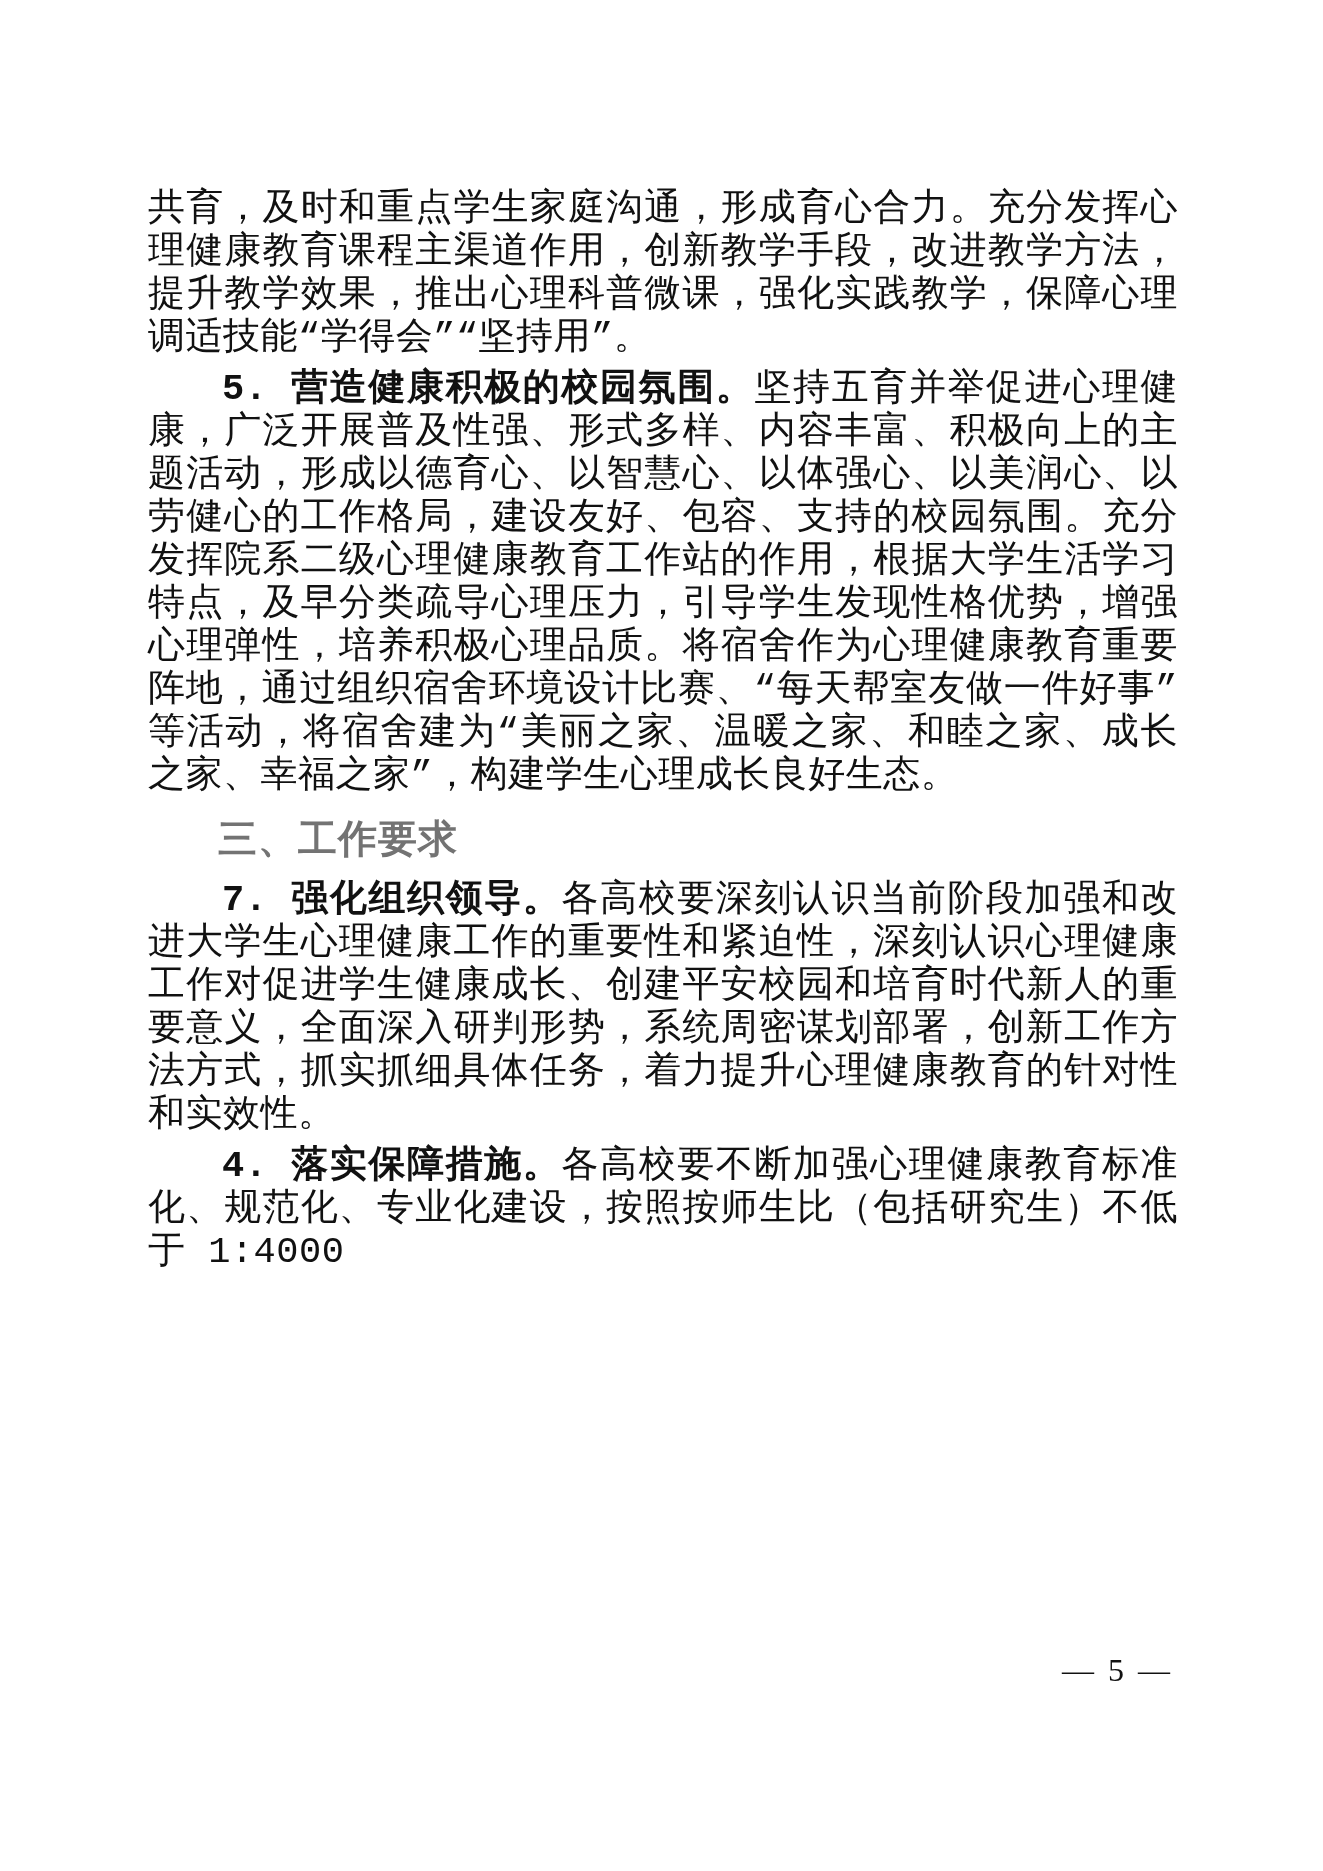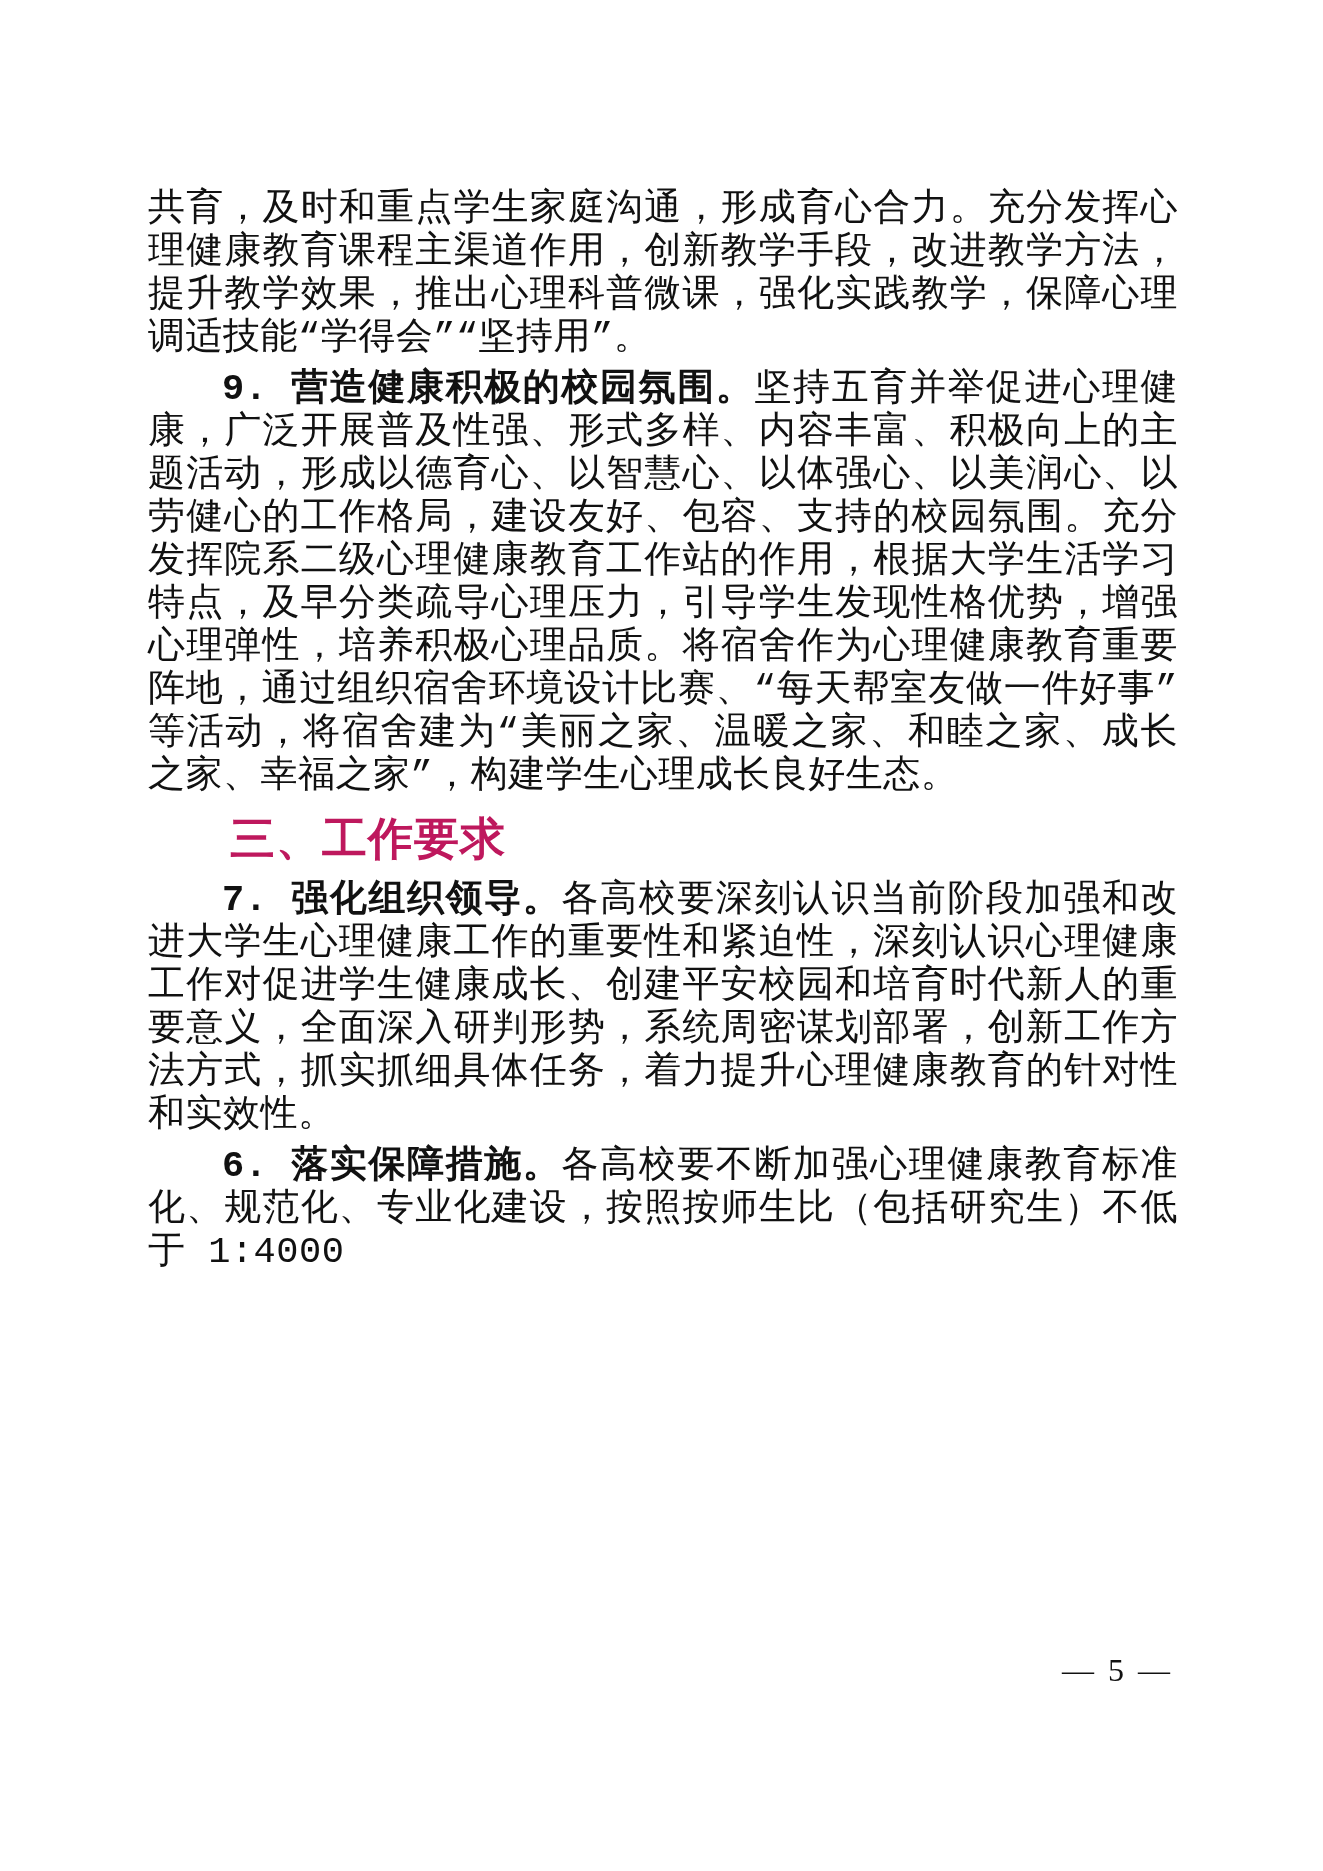--- a/index.html
+++ b/index.html
@@ -29,50 +29,50 @@
     line-height: 43px;
     text-align: justify;
     text-justify: inter-ideograph;
     letter-spacing: 0.5px;
     font-family: Liberation Mono, monospace;
   }
   .indent { text-indent: 2em; }
   .lead { font-weight: bold; }
   .section-heading {
     margin: 0;
-    font-size: 45px;
+    font-size: 39px;
     line-height: 65px;
     font-family: "Liberation Sans", "DejaVu Sans", sans-serif;
     font-weight: bold;
     text-indent: 2em;
     letter-spacing: 1px;
-    color: #be185d;
+    color: #737373;
   }
   .page-number {
     position: absolute;
     top: 1650px;
     right: 150px;
     font-size: 32px;
     line-height: 40px;
     letter-spacing: 3px;
     color: #111111;
   }
 </style>
 </head>
 <body>
 
 <div class="page">
   <div class="text-block">
 
     <p class="para"><span>共育，及时和重点学生家庭沟通，形成育心合力。充分发挥心理健康教育课程主渠道作用，创新教学手段，改进教学方法，提升教学效果，推出心理科普微课，强化实践教学，保障心理调适技能“学得会”“坚持用”。</span></p>
 
-    <p class="para indent"><span class="lead">9. 营造健康积极的校园氛围。</span><span>坚持五育并举促进心理健康，广泛开展普及性强、形式多样、内容丰富、积极向上的主题活动，形成以德育心、以智慧心、以体强心、以美润心、以劳健心的工作格局，建设友好、包容、支持的校园氛围。充分发挥院系二级心理健康教育工作站的作用，根据大学生活学习特点，及早分类疏导心理压力，引导学生发现性格优势，增强心理弹性，培养积极心理品质。将宿舍作为心理健康教育重要阵地，通过组织宿舍环境设计比赛、“每天帮室友做一件好事”等活动，将宿舍建为“美丽之家、温暖之家、和睦之家、成长之家、幸福之家”，构建学生心理成长良好生态。</span></p>
+    <p class="para indent"><span class="lead">5. 营造健康积极的校园氛围。</span><span>坚持五育并举促进心理健康，广泛开展普及性强、形式多样、内容丰富、积极向上的主题活动，形成以德育心、以智慧心、以体强心、以美润心、以劳健心的工作格局，建设友好、包容、支持的校园氛围。充分发挥院系二级心理健康教育工作站的作用，根据大学生活学习特点，及早分类疏导心理压力，引导学生发现性格优势，增强心理弹性，培养积极心理品质。将宿舍作为心理健康教育重要阵地，通过组织宿舍环境设计比赛、“每天帮室友做一件好事”等活动，将宿舍建为“美丽之家、温暖之家、和睦之家、成长之家、幸福之家”，构建学生心理成长良好生态。</span></p>
 
     <h2 class="section-heading"><span>三、工作要求</span></h2>
 
     <p class="para indent"><span class="lead">7. 强化组织领导。</span><span>各高校要深刻认识当前阶段加强和改进大学生心理健康工作的重要性和紧迫性，深刻认识心理健康工作对促进学生健康成长、创建平安校园和培育时代新人的重要意义，全面深入研判形势，系统周密谋划部署，创新工作方法方式，抓实抓细具体任务，着力提升心理健康教育的针对性和实效性。</span></p>
 
-    <p class="para indent"><span class="lead">6. 落实保障措施。</span><span>各高校要不断加强心理健康教育标准化、规范化、专业化建设，按照按师生比（包括研究生）不低于 1:4000</span></p>
+    <p class="para indent"><span class="lead">4. 落实保障措施。</span><span>各高校要不断加强心理健康教育标准化、规范化、专业化建设，按照按师生比（包括研究生）不低于 1:4000</span></p>
 
   </div>
 
   <div class="page-number">— 5 —</div>
 </div>
 
 </body></html>

